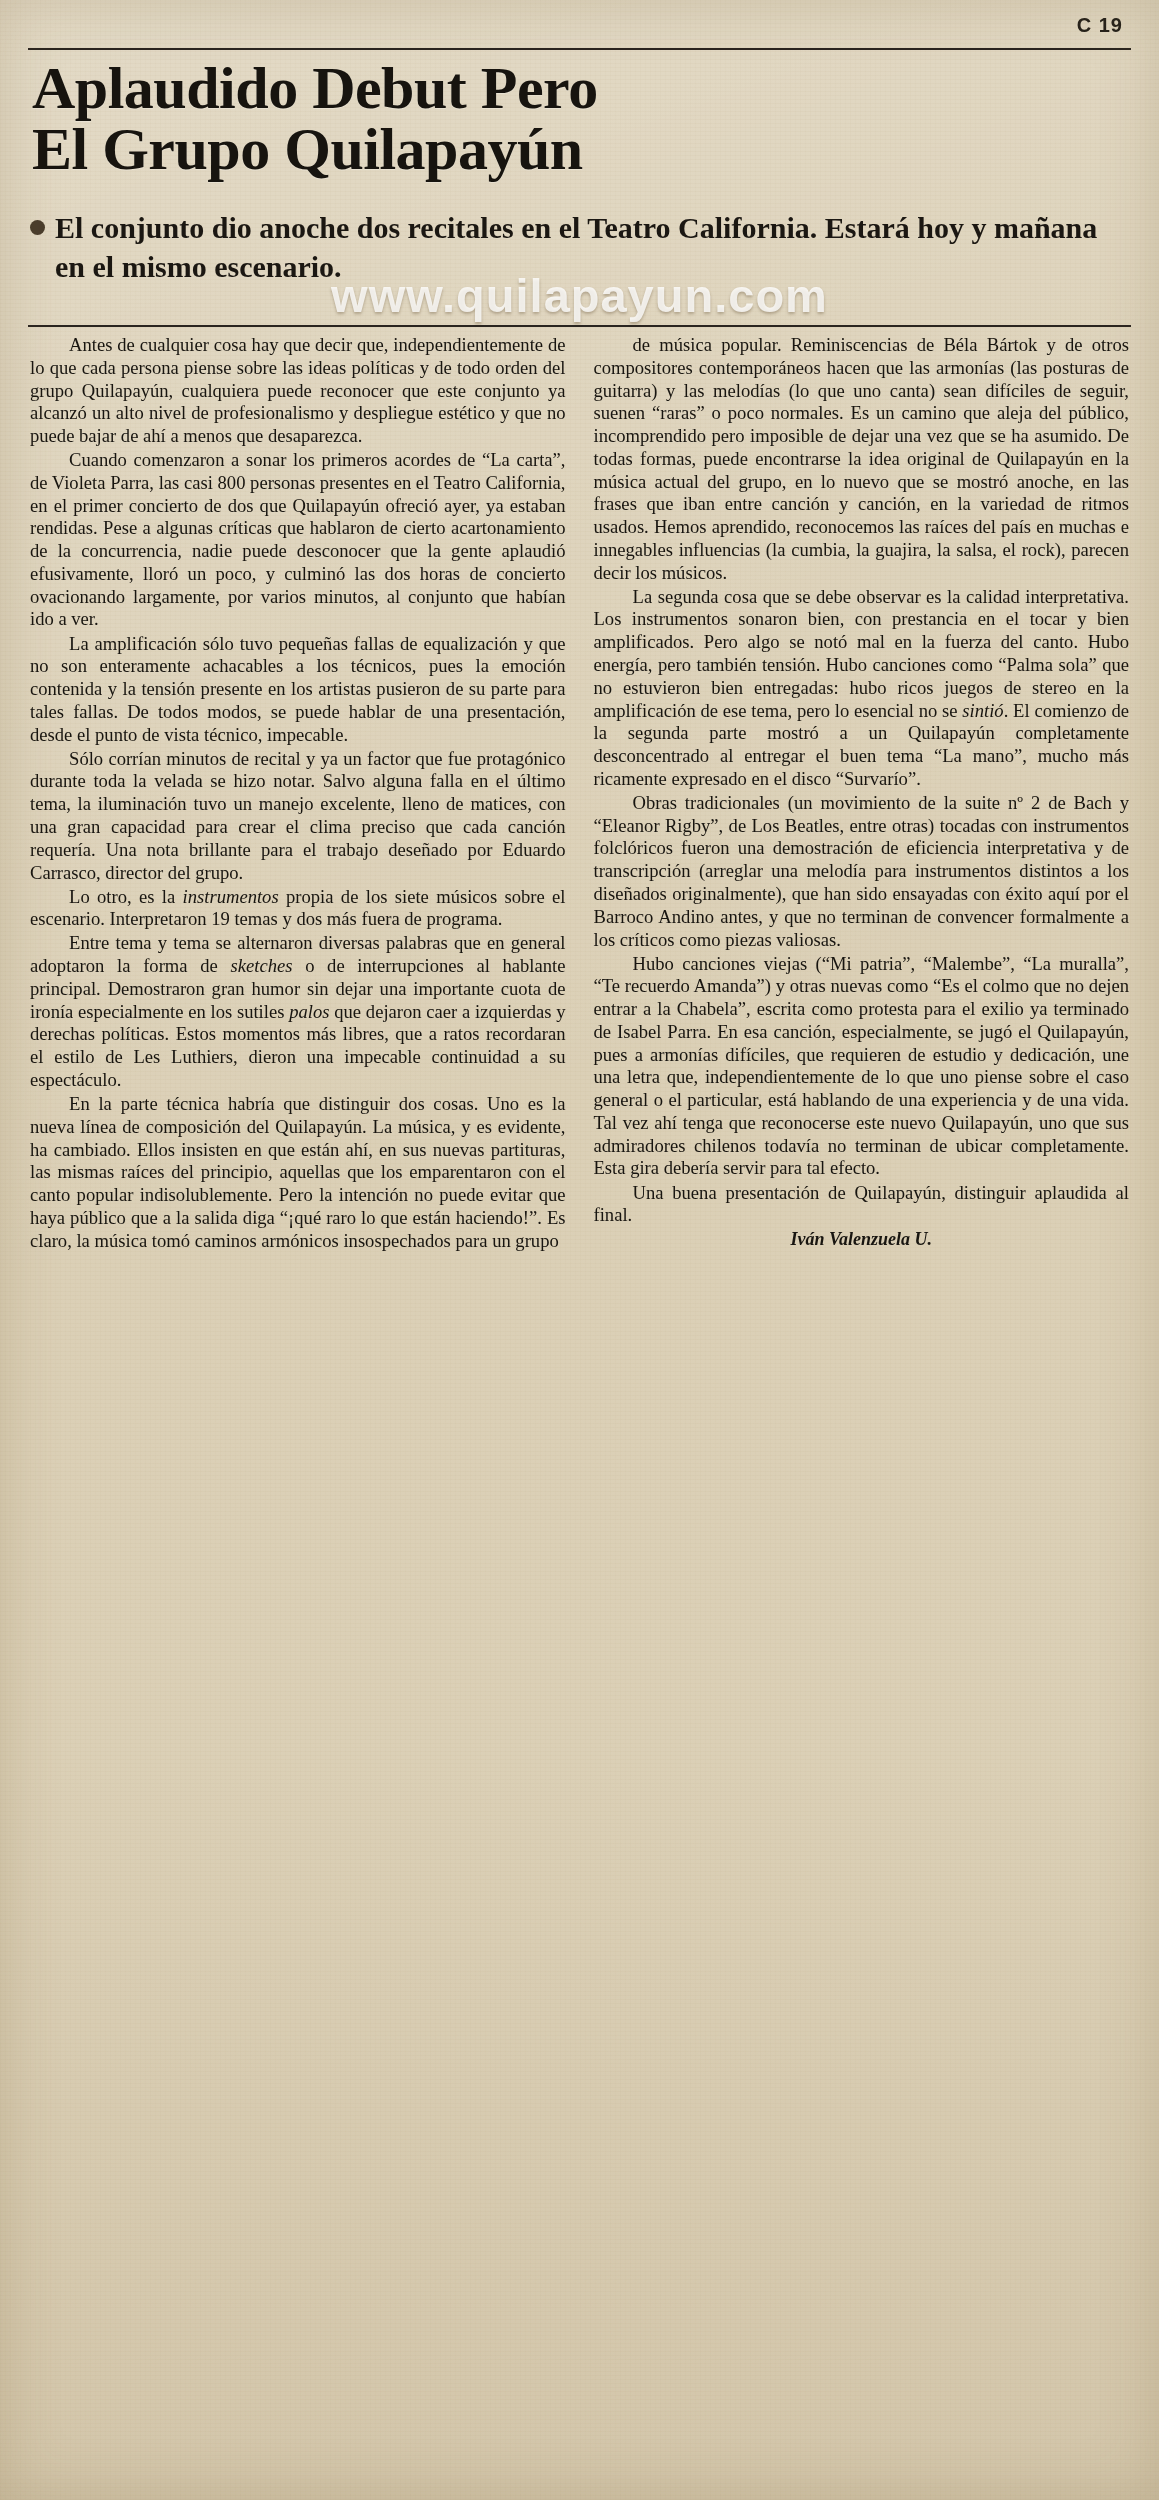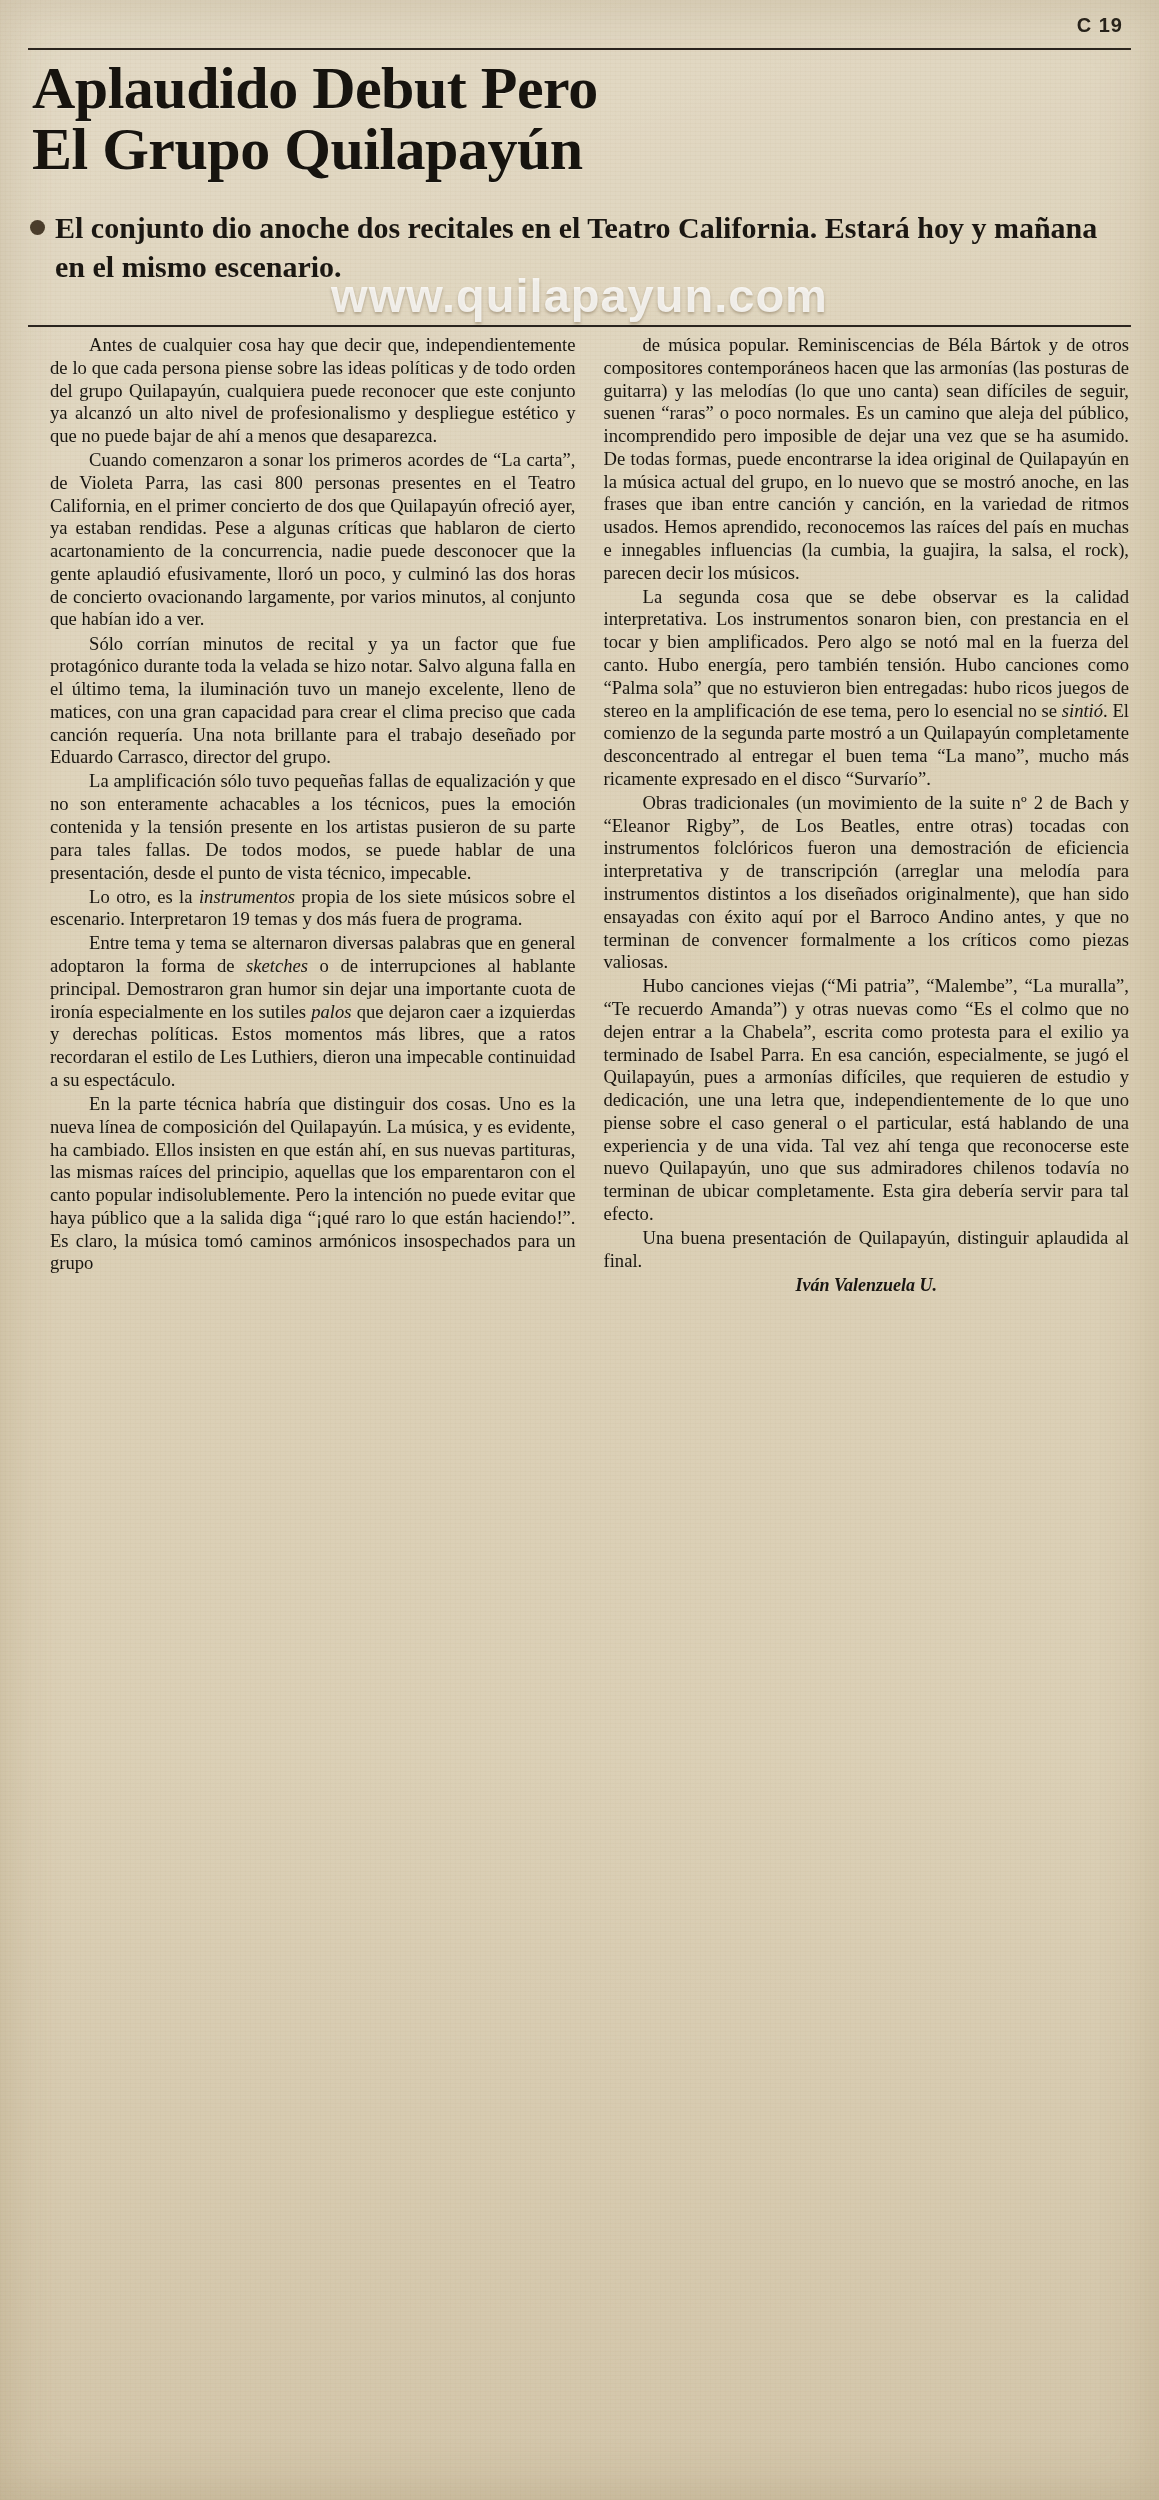--- a/index.html
+++ b/index.html
@@ -95,21 +95,20 @@
     background: #2a2520;
   }
   .columns {
     position: absolute;
     top: 334px;
     left: 30px;
     right: 30px;
     bottom: 30px;
     display: flex;
     gap: 28px;
-    margin-left: 20px;
   }
   .col {
     width: 48%;
     flex: 1 1 0;
     font-size: 18.6px;
     line-height: 1.225;
     text-align: justify;
     hyphens: auto;
     -webkit-hyphens: auto;
     color: #181510;
@@ -170,22 +169,22 @@
     <div class="bullet"></div>
     <div class="deck">El conjunto dio anoche dos recitales en el Teatro California. Estará hoy y mañana en el mismo escenario.</div>
   </div>
 
   <div class="rule-mid"></div>
 
   <div class="columns">
     <div class="col" id="col-left">
         <p>Antes de cualquier cosa hay que decir que, independientemente de lo que cada persona piense sobre las ideas políticas y de todo orden del grupo Quilapayún, cualquiera puede reconocer que este conjunto ya alcanzó un alto nivel de profesionalismo y despliegue estético y que no puede bajar de ahí a menos que desaparezca.</p>
         <p>Cuando comenzaron a sonar los primeros acordes de “La carta”, de Violeta Parra, las casi 800 personas presentes en el Teatro California, en el primer concierto de dos que Quilapayún ofreció ayer, ya estaban rendidas. Pese a algunas críticas que hablaron de cierto acartonamiento de la concurrencia, nadie puede desconocer que la gente aplaudió efusivamente, lloró un poco, y culminó las dos horas de concierto ovacionando largamente, por varios minutos, al conjunto que habían ido a ver.</p>
+        <p>La amplificación sólo tuvo pequeñas fallas de equalización y que no son enteramente achacables a los técnicos, pues la emoción contenida y la tensión presente en los artistas pusieron de su parte para tales fallas. De todos modos, se puede hablar de una presentación, desde el punto de vista técnico, impecable.</p>
         <p>Sólo corrían minutos de recital y ya un factor que fue protagónico durante toda la velada se hizo notar. Salvo alguna falla en el último tema, la iluminación tuvo un manejo excelente, lleno de matices, con una gran capacidad para crear el clima preciso que cada canción requería. Una nota brillante para el trabajo deseñado por Eduardo Carrasco, director del grupo.</p>
-        <p>La amplificación sólo tuvo pequeñas fallas de equalización y que no son enteramente achacables a los técnicos, pues la emoción contenida y la tensión presente en los artistas pusieron de su parte para tales fallas. De todos modos, se puede hablar de una presentación, desde el punto de vista técnico, impecable.</p>
         <p>Lo otro, es la <em>instrumentos</em> propia de los siete músicos sobre el escenario. Interpretaron 19 temas y dos más fuera de programa.</p>
         <p>Entre tema y tema se alternaron diversas palabras que en general adoptaron la forma de <em>sketches</em> o de interrupciones al hablante principal. Demostraron gran humor sin dejar una importante cuota de ironía especialmente en los sutiles <em>palos</em> que dejaron caer a izquierdas y derechas políticas. Estos momentos más libres, que a ratos recordaran el estilo de Les Luthiers, dieron una impecable continuidad a su espectáculo.</p>
         <p>En la parte técnica habría que distinguir dos cosas. Uno es la nueva línea de composición del Quilapayún. La música, y es evidente, ha cambiado. Ellos insisten en que están ahí, en sus nuevas partituras, las mismas raíces del principio, aquellas que los emparentaron con el canto popular indisolublemente. Pero la intención no puede evitar que haya público que a la salida diga “¡qué raro lo que están haciendo!”. Es claro, la música tomó caminos armónicos insospechados para un grupo</p>
       </div>
     <div class="col" id="col-right">
         <p>de música popular. Reminiscencias de Béla Bártok y de otros compositores contemporáneos hacen que las armonías (las posturas de guitarra) y las melodías (lo que uno canta) sean difíciles de seguir, suenen “raras” o poco normales. Es un camino que aleja del público, incomprendido pero imposible de dejar una vez que se ha asumido. De todas formas, puede encontrarse la idea original de Quilapayún en la música actual del grupo, en lo nuevo que se mostró anoche, en las frases que iban entre canción y canción, en la variedad de ritmos usados. Hemos aprendido, reconocemos las raíces del país en muchas e innegables influencias (la cumbia, la guajira, la salsa, el rock), parecen decir los músicos.</p>
         <p>La segunda cosa que se debe observar es la calidad interpretativa. Los instrumentos sonaron bien, con prestancia en el tocar y bien amplificados. Pero algo se notó mal en la fuerza del canto. Hubo energía, pero también tensión. Hubo canciones como “Palma sola” que no estuvieron bien entregadas: hubo ricos juegos de stereo en la amplificación de ese tema, pero lo esencial no se <em>sintió</em>. El comienzo de la segunda parte mostró a un Quilapayún completamente desconcentrado al entregar el buen tema “La mano”, mucho más ricamente expresado en el disco “Survarío”.</p>
         <p>Obras tradicionales (un movimiento de la suite nº 2 de Bach y “Eleanor Rigby”, de Los Beatles, entre otras) tocadas con instrumentos folclóricos fueron una demostración de eficiencia interpretativa y de transcripción (arreglar una melodía para instrumentos distintos a los diseñados originalmente), que han sido ensayadas con éxito aquí por el Barroco Andino antes, y que no terminan de convencer formalmente a los críticos como piezas valiosas.</p>
         <p>Hubo canciones viejas (“Mi patria”, “Malembe”, “La muralla”, “Te recuerdo Amanda”) y otras nuevas como “Es el colmo que no dejen entrar a la Chabela”, escrita como protesta para el exilio ya terminado de Isabel Parra. En esa canción, especialmente, se jugó el Quilapayún, pues a armonías difíciles, que requieren de estudio y dedicación, une una letra que, independientemente de lo que uno piense sobre el caso general o el particular, está hablando de una experiencia y de una vida. Tal vez ahí tenga que reconocerse este nuevo Quilapayún, uno que sus admiradores chilenos todavía no terminan de ubicar completamente. Esta gira debería servir para tal efecto.</p>
         <p>Una buena presentación de Quilapayún, distinguir aplaudida al final.</p>

